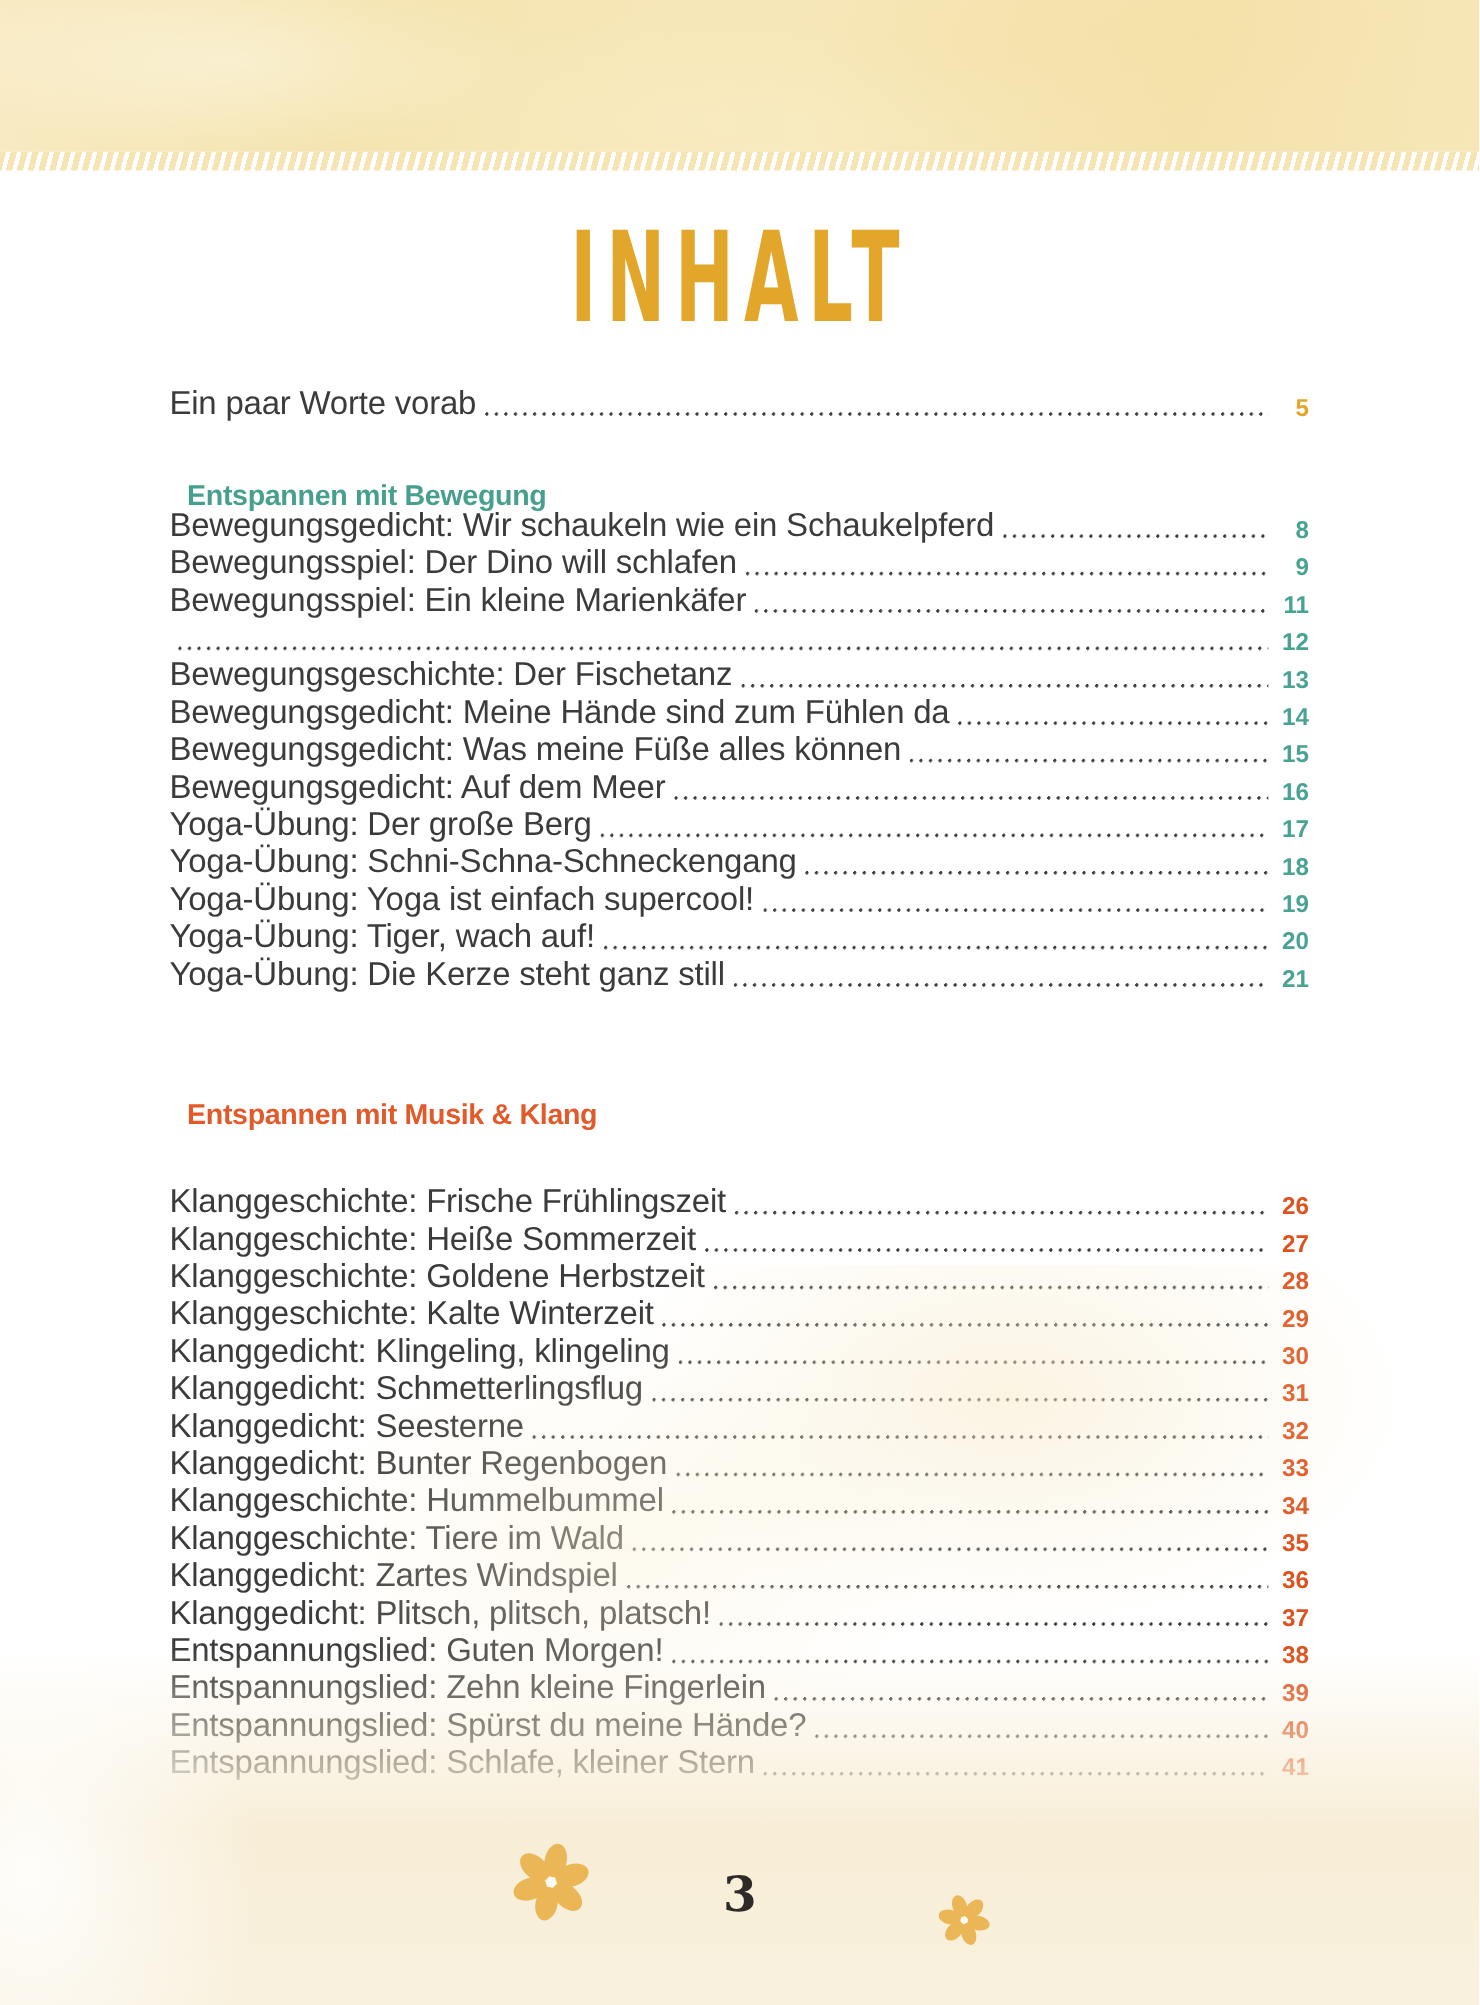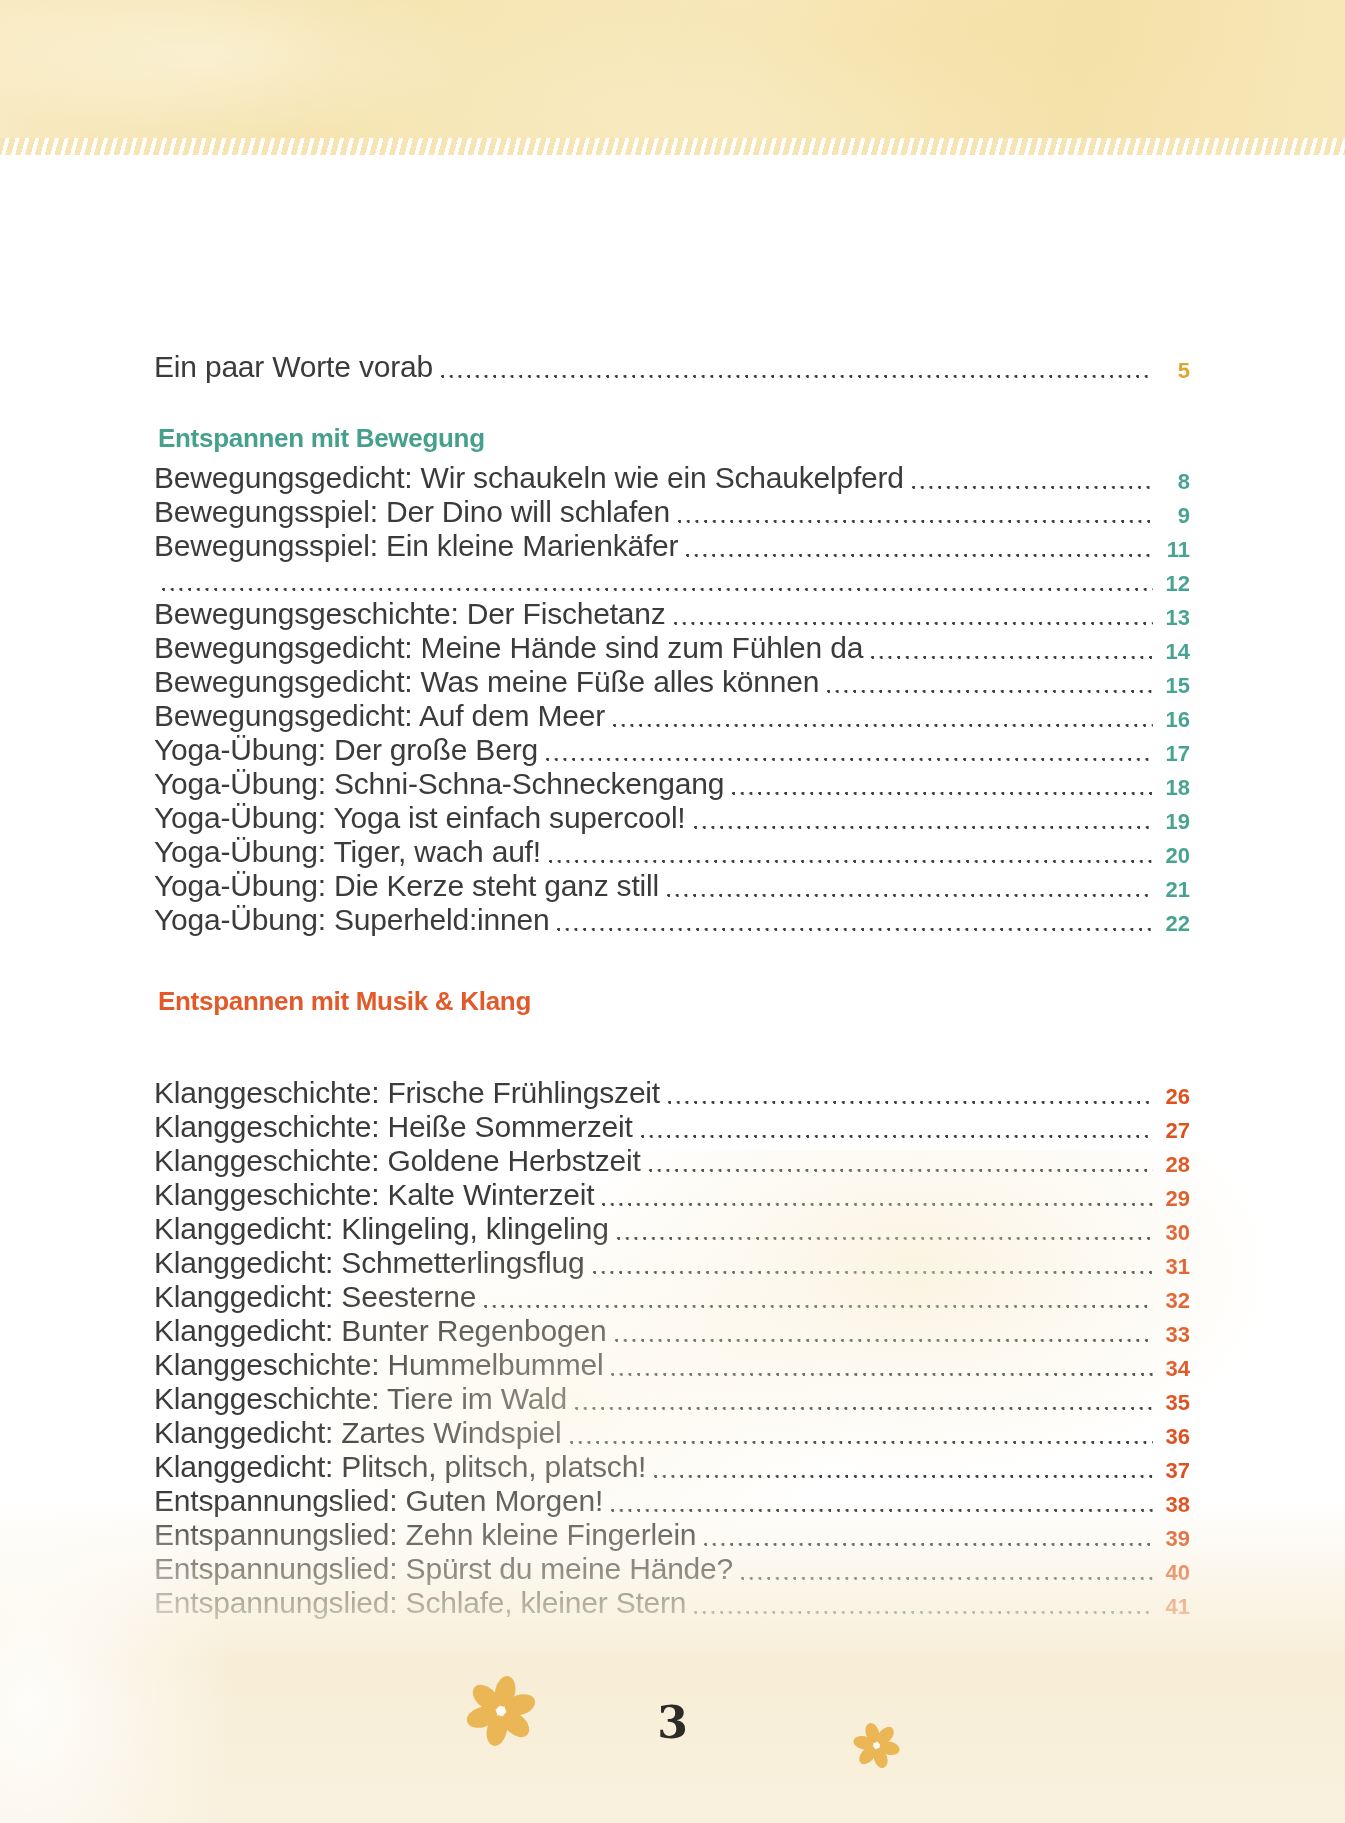--- a/index.html
+++ b/index.html
@@ -47,21 +47,21 @@
     background-image:radial-gradient(circle at 1.6px 2.4px,#3c3c3c 1.35px,rgba(0,0,0,0) 1.6px);
     background-size:8.7px 5px;background-repeat:repeat-x;
   }
   .toc-row .pagenum{
     font-size:22px;font-weight:bold;line-height:1.0;
     min-width:30px;text-align:right;white-space:nowrap;
   }
   .front-row{position:absolute;top:354px;left:0;width:100%;}
   .front-row .pagenum{color:#e2a62b;}
   .section-heading{
-    position:absolute;left:0;margin:4px;
+    position:absolute;left:0;margin:16px;
     font-size:26px;font-weight:bold;letter-spacing:-0.3px;line-height:1.1;
     white-space:nowrap;
   }
   .sec1-heading{top:420px;color:#46a08d;}
   .sec2-heading{top:983px;color:#e2592a;}
   .entry-list{position:absolute;left:0;width:100%;}
   .sec1-list{top:465px;}
   .sec2-list{top:1080px;}
   .sec-teal .pagenum{color:#49a392;}
   .sec-orange .pagenum{color:#dd521f;}
@@ -85,20 +85,23 @@
   }
 </style>
 </head>
 <body>
 
 <div class="page">
 
   <div class="header-band"></div>
   <div class="band-fringe"></div>
 
+  <div class="title-wrap">
+    <div class="title-text">INHALT</div>
+  </div>
 
   <div class="toc">
 
     <div class="toc-row front-row">
       <span class="label">Ein paar Worte vorab</span>
       <span class="dots"></span>
       <span class="pagenum">5</span>
     </div>
 
     <h2 class="section-heading sec1-heading">Entspannen mit Bewegung</h2>
@@ -174,25 +177,20 @@
     <span class="dots"></span>
     <span class="pagenum">20</span>
   </div>
 
   <div class="toc-row">
     <span class="label">Yoga-Übung: Die Kerze steht ganz still</span>
     <span class="dots"></span>
     <span class="pagenum">21</span>
   </div>
 
-  <div class="toc-row">
-    <span class="label">Yoga-Übung: Superheld:innen</span>
-    <span class="dots"></span>
-    <span class="pagenum">22</span>
-  </div>
 
 </div>
 
     <h2 class="section-heading sec2-heading">Entspannen mit Musik &amp; Klang</h2>
     <div class="entry-list sec2-list sec-orange">
   <div class="toc-row">
     <span class="label">Klanggeschichte: Frische Frühlingszeit</span>
     <span class="dots"></span>
     <span class="pagenum">26</span>
   </div>

